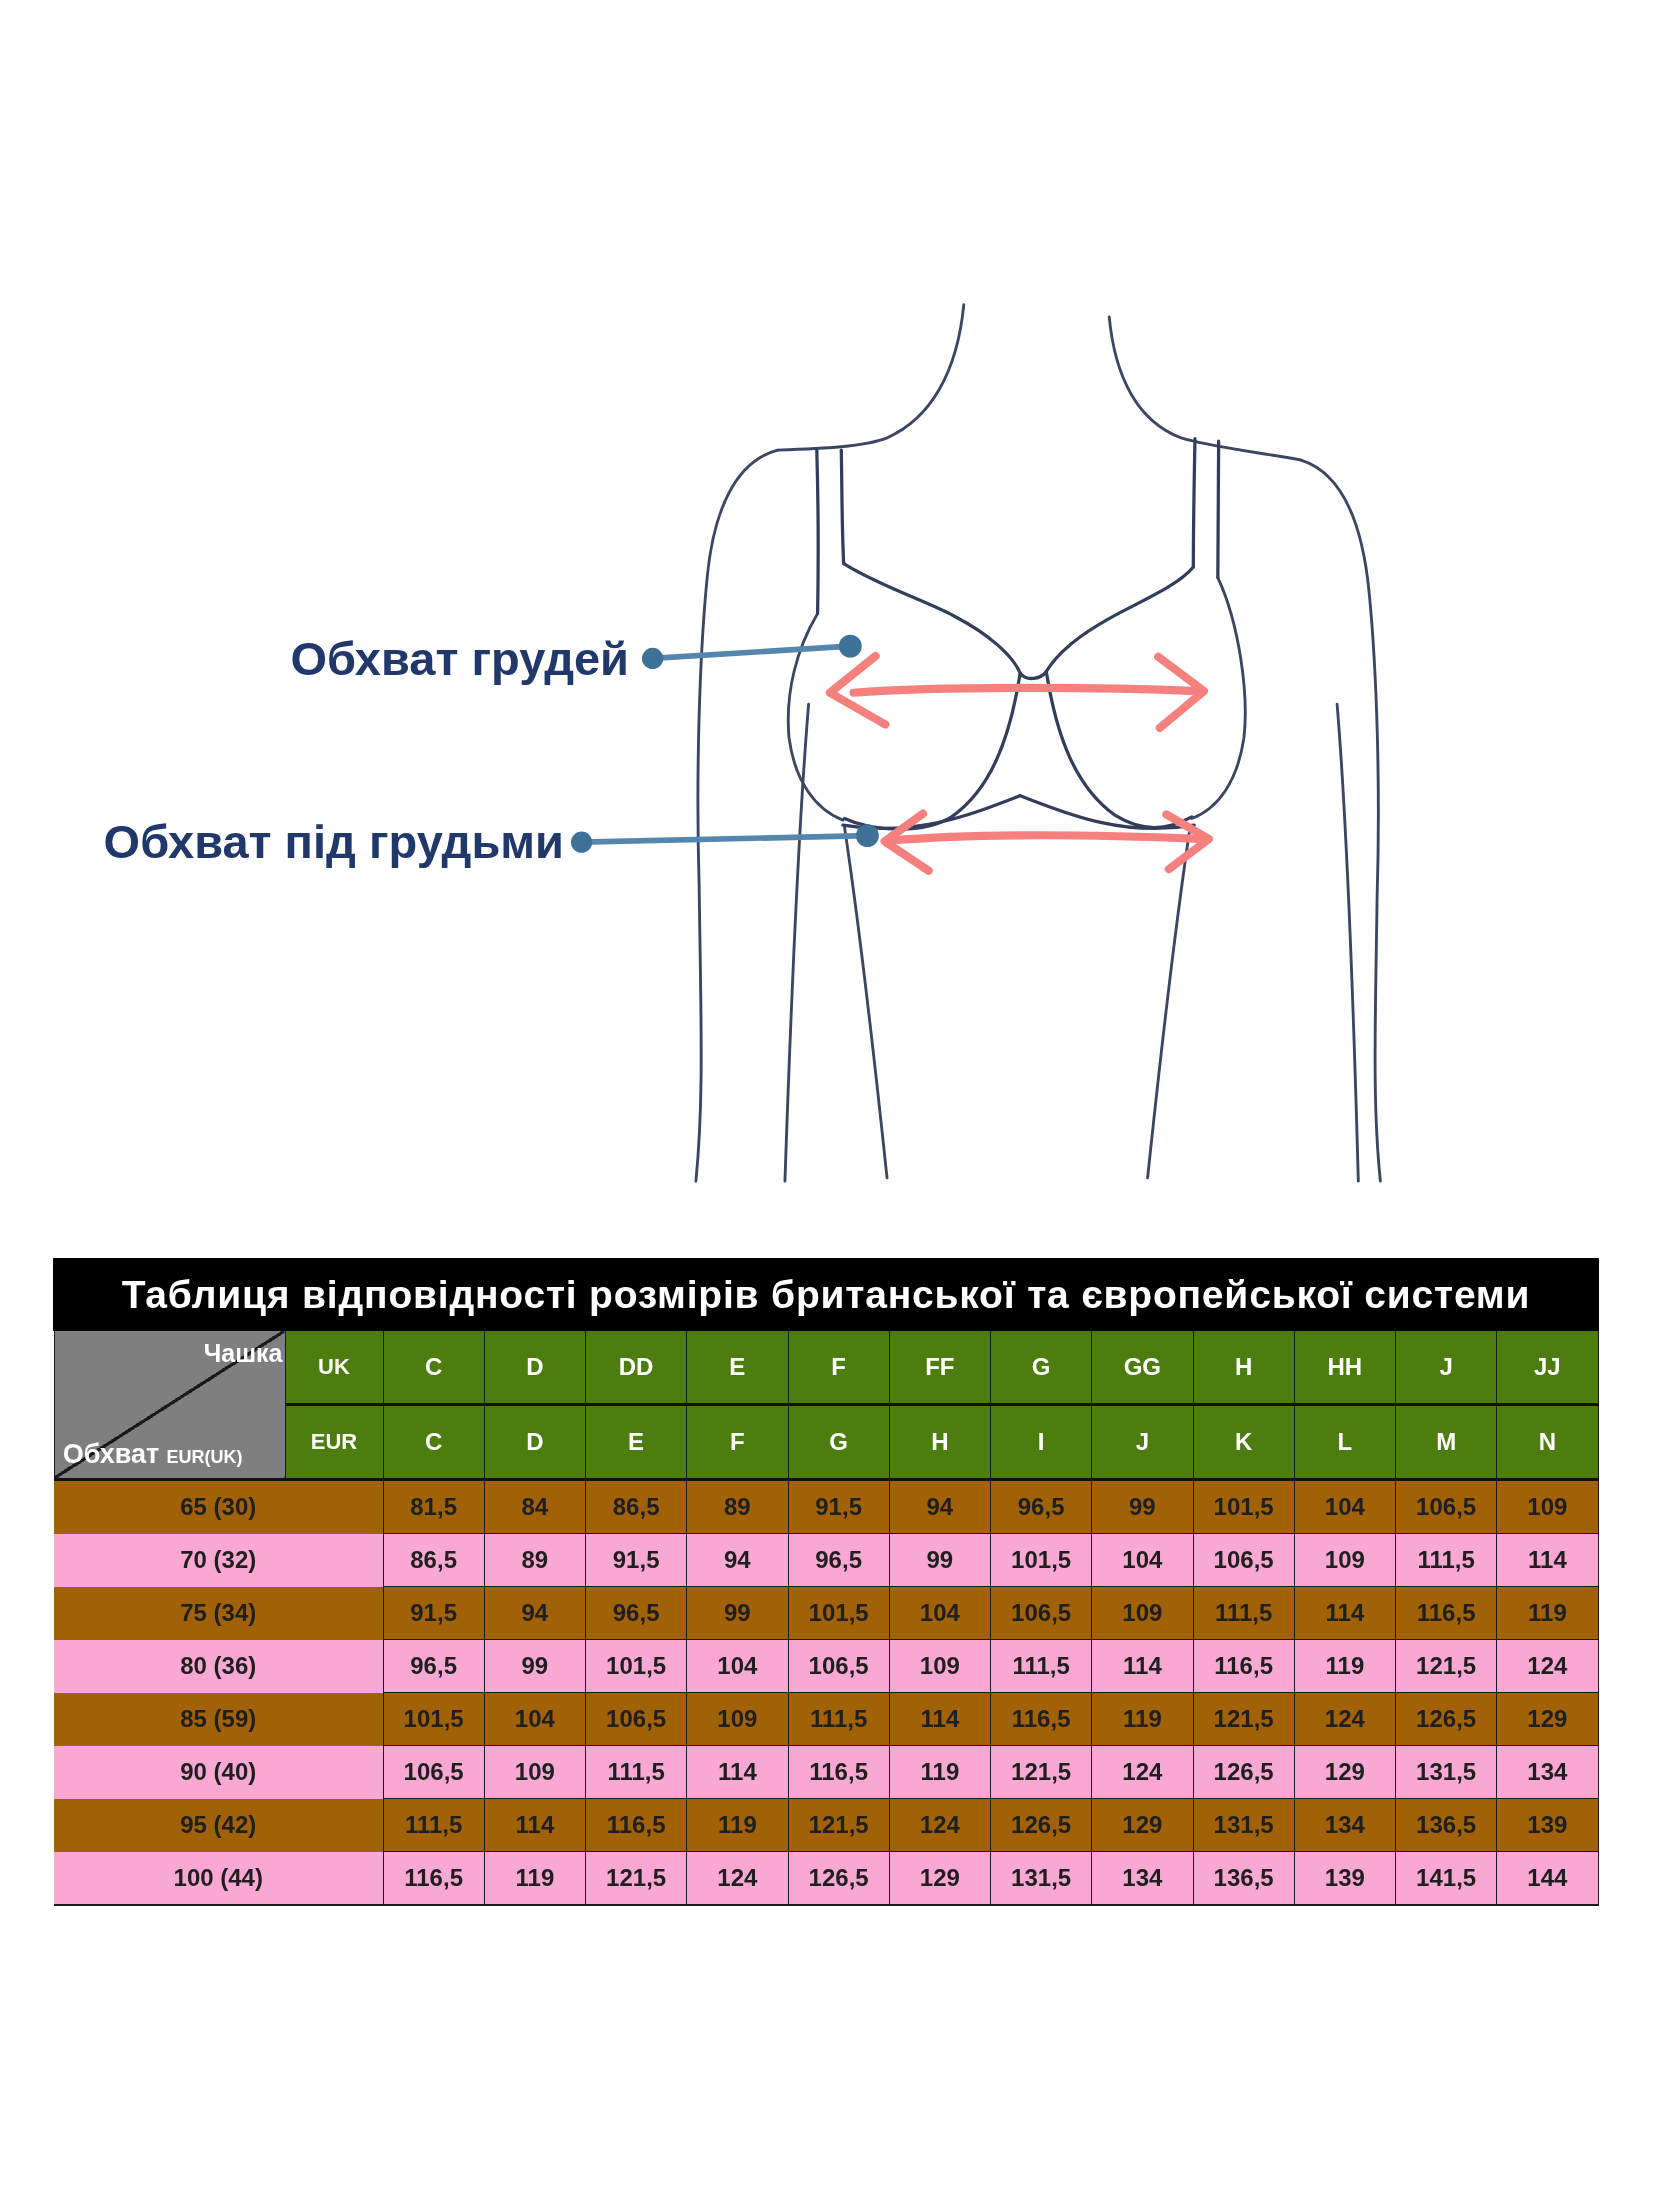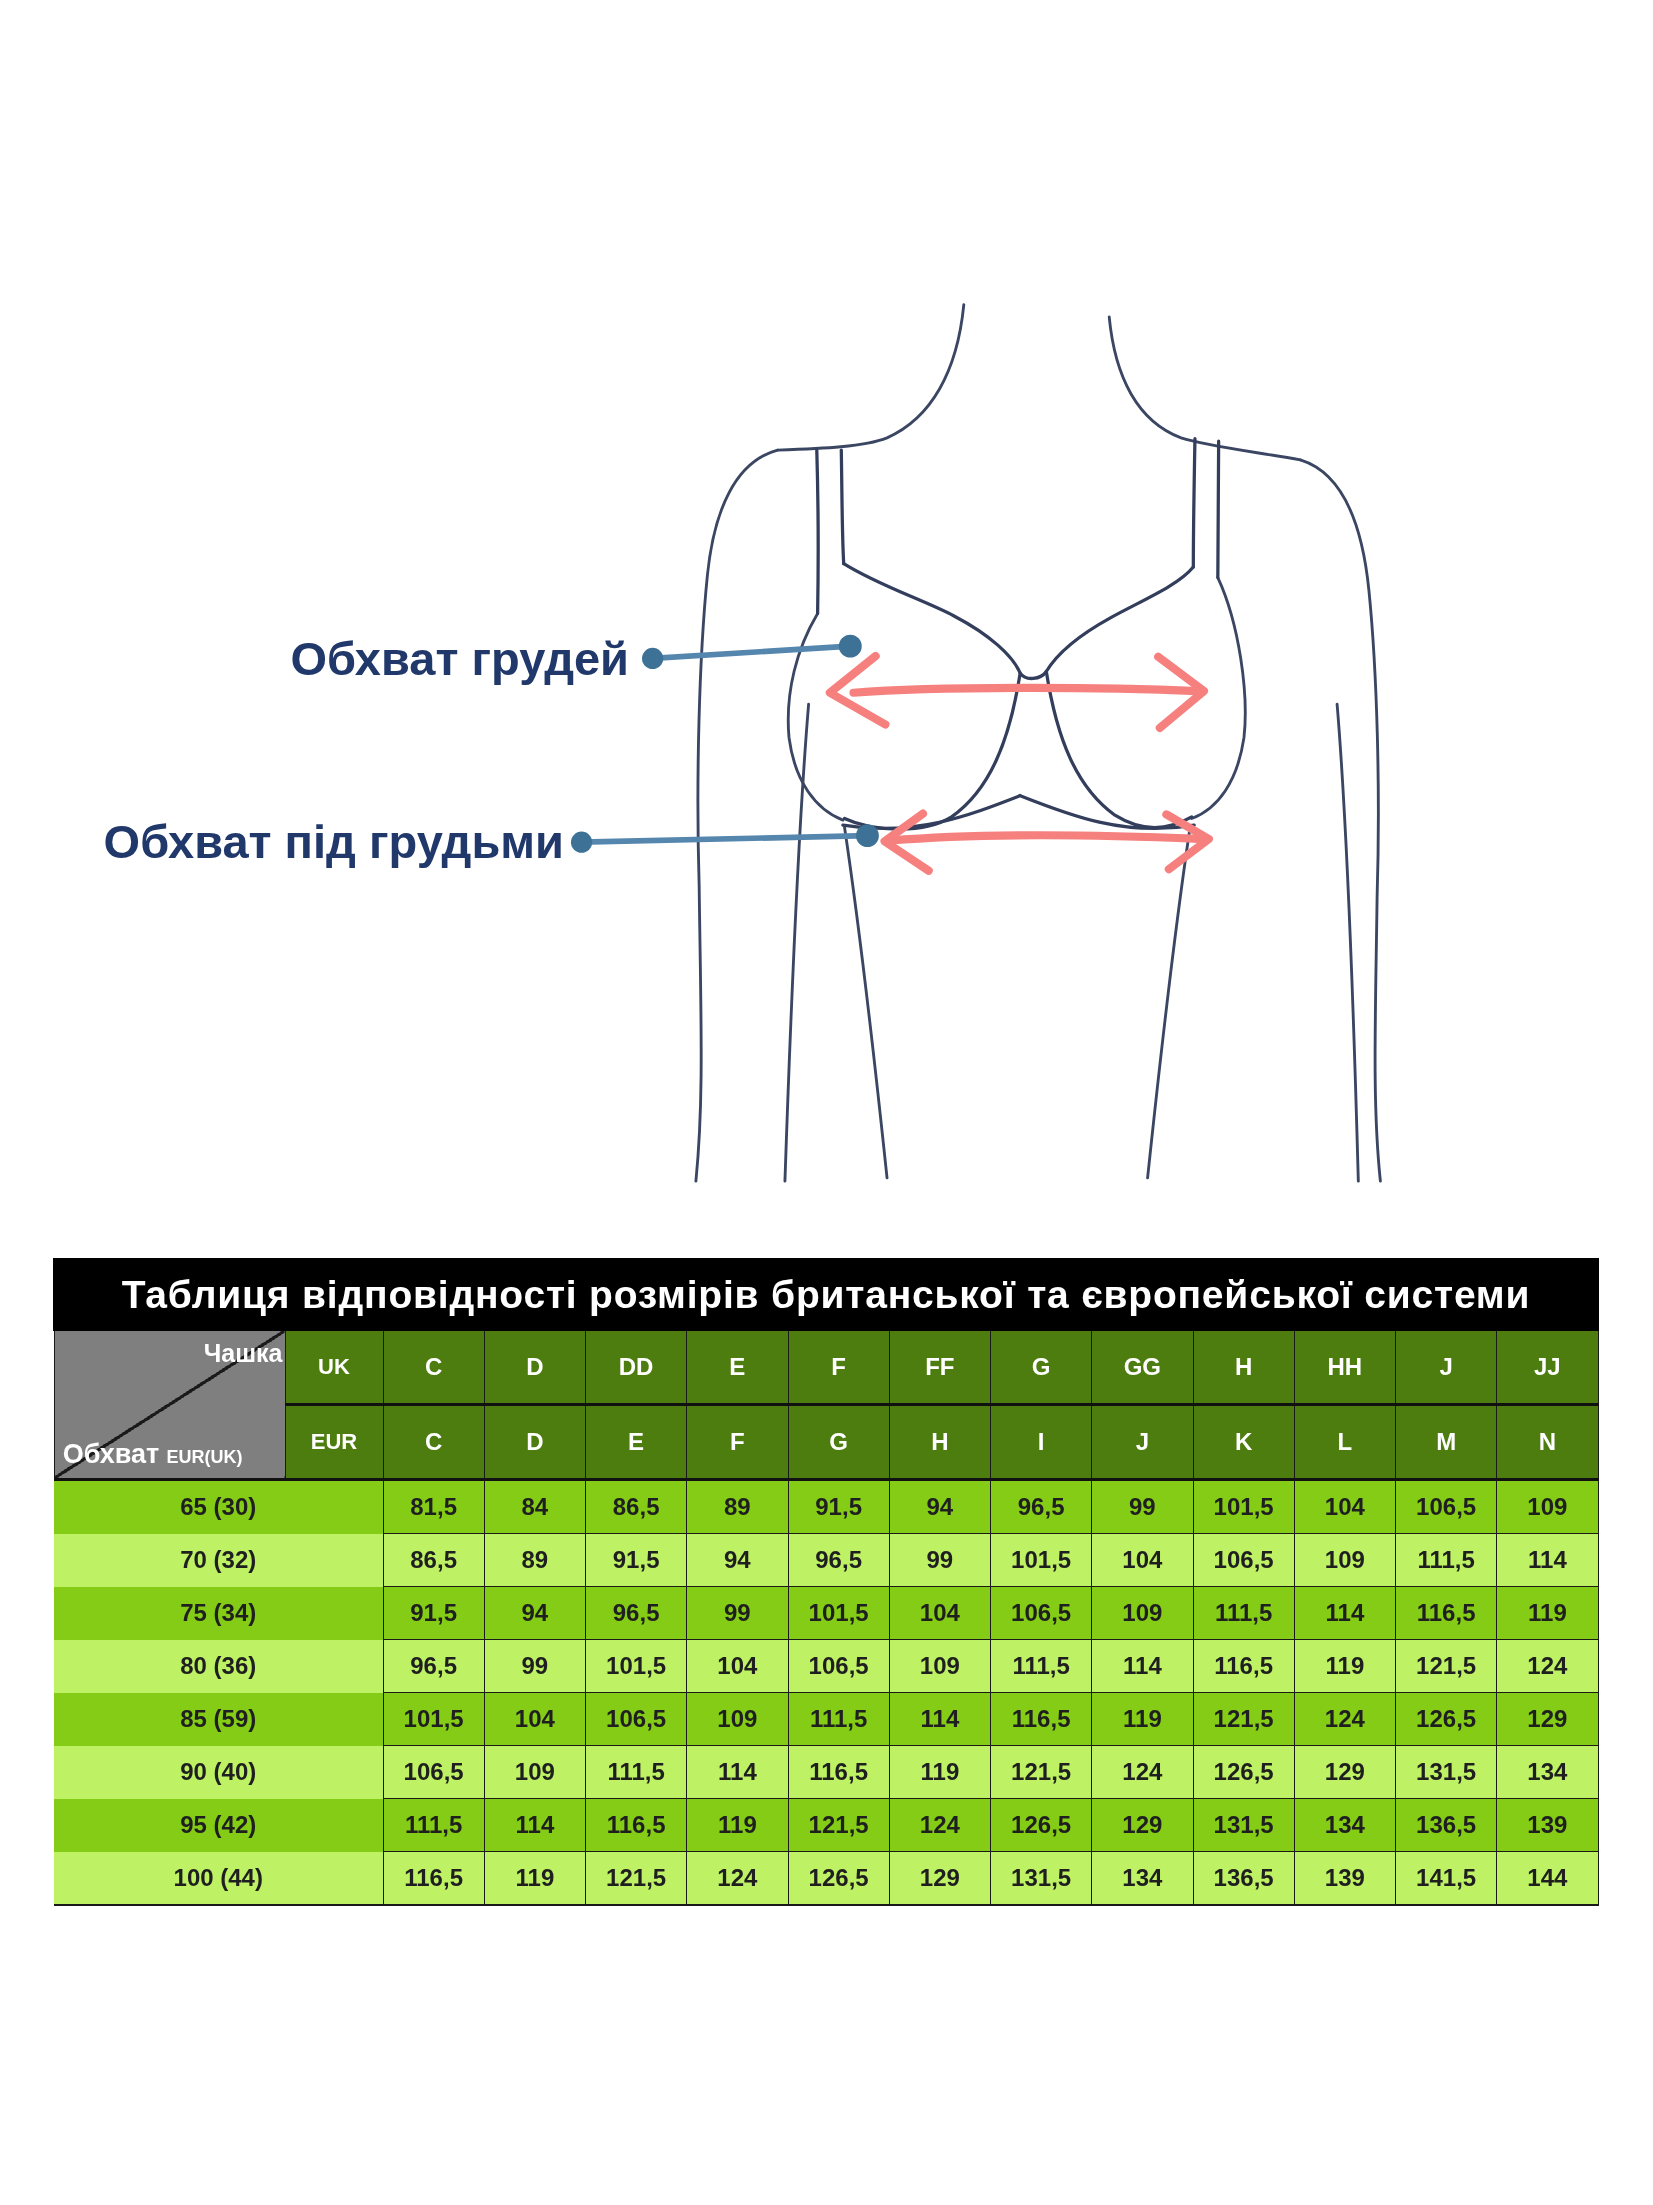--- a/index.html
+++ b/index.html
@@ -45,22 +45,22 @@
       rgba(0,0,0,0) calc(50% - 1.6px), #1a1a1a calc(50% - 1.6px),
       #1a1a1a calc(50% + 1.6px), rgba(0,0,0,0) calc(50% + 1.6px));
   }
   .corner .cup-axis{position:absolute;top:8.2px;right:2px;color:#fff;font-size:25px;font-weight:700;}
   .corner .girth-axis{position:absolute;bottom:8.2px;left:8.2px;color:#fff;font-size:27px;font-weight:700;white-space:nowrap;}
   .corner .girth-axis .sub{font-size:18px;margin-left:7.4px;}
   tr.data-row td{height:52px;font-size:24px;font-weight:700;color:#1f1f1f;}
   tr.data-row td.val{border:1.6px solid #1a1a1a;}
   tr.data-row td.band{border:0;border-right:1.6px solid #1a1a1a;}
   tr.data-row:last-child td{border-bottom:2.5px solid #1a1a1a;}
-  tr.row-stripe{background:#84cc16;}
-  tr.row-plain{background:#bef264;}
+  tr.row-stripe{background:#a16207;}
+  tr.row-plain{background:#f9a8d4;}
 </style>
 </head>
 <body>
 
 <div class="diagram">
   <svg width="1654" height="1258" viewBox="0 0 2025 1540">
 
     <g stroke="#3b4663" stroke-width="3.5" fill="none" stroke-linecap="round">
       <path d="M 1180 373 C 1172 455 1140 512 1086 536 C 1058 547 1008 549 952 551"></path>
       <path d="M 1358 388 C 1365 462 1393 516 1446 536 C 1478 546 1536 553 1592 563"></path>

